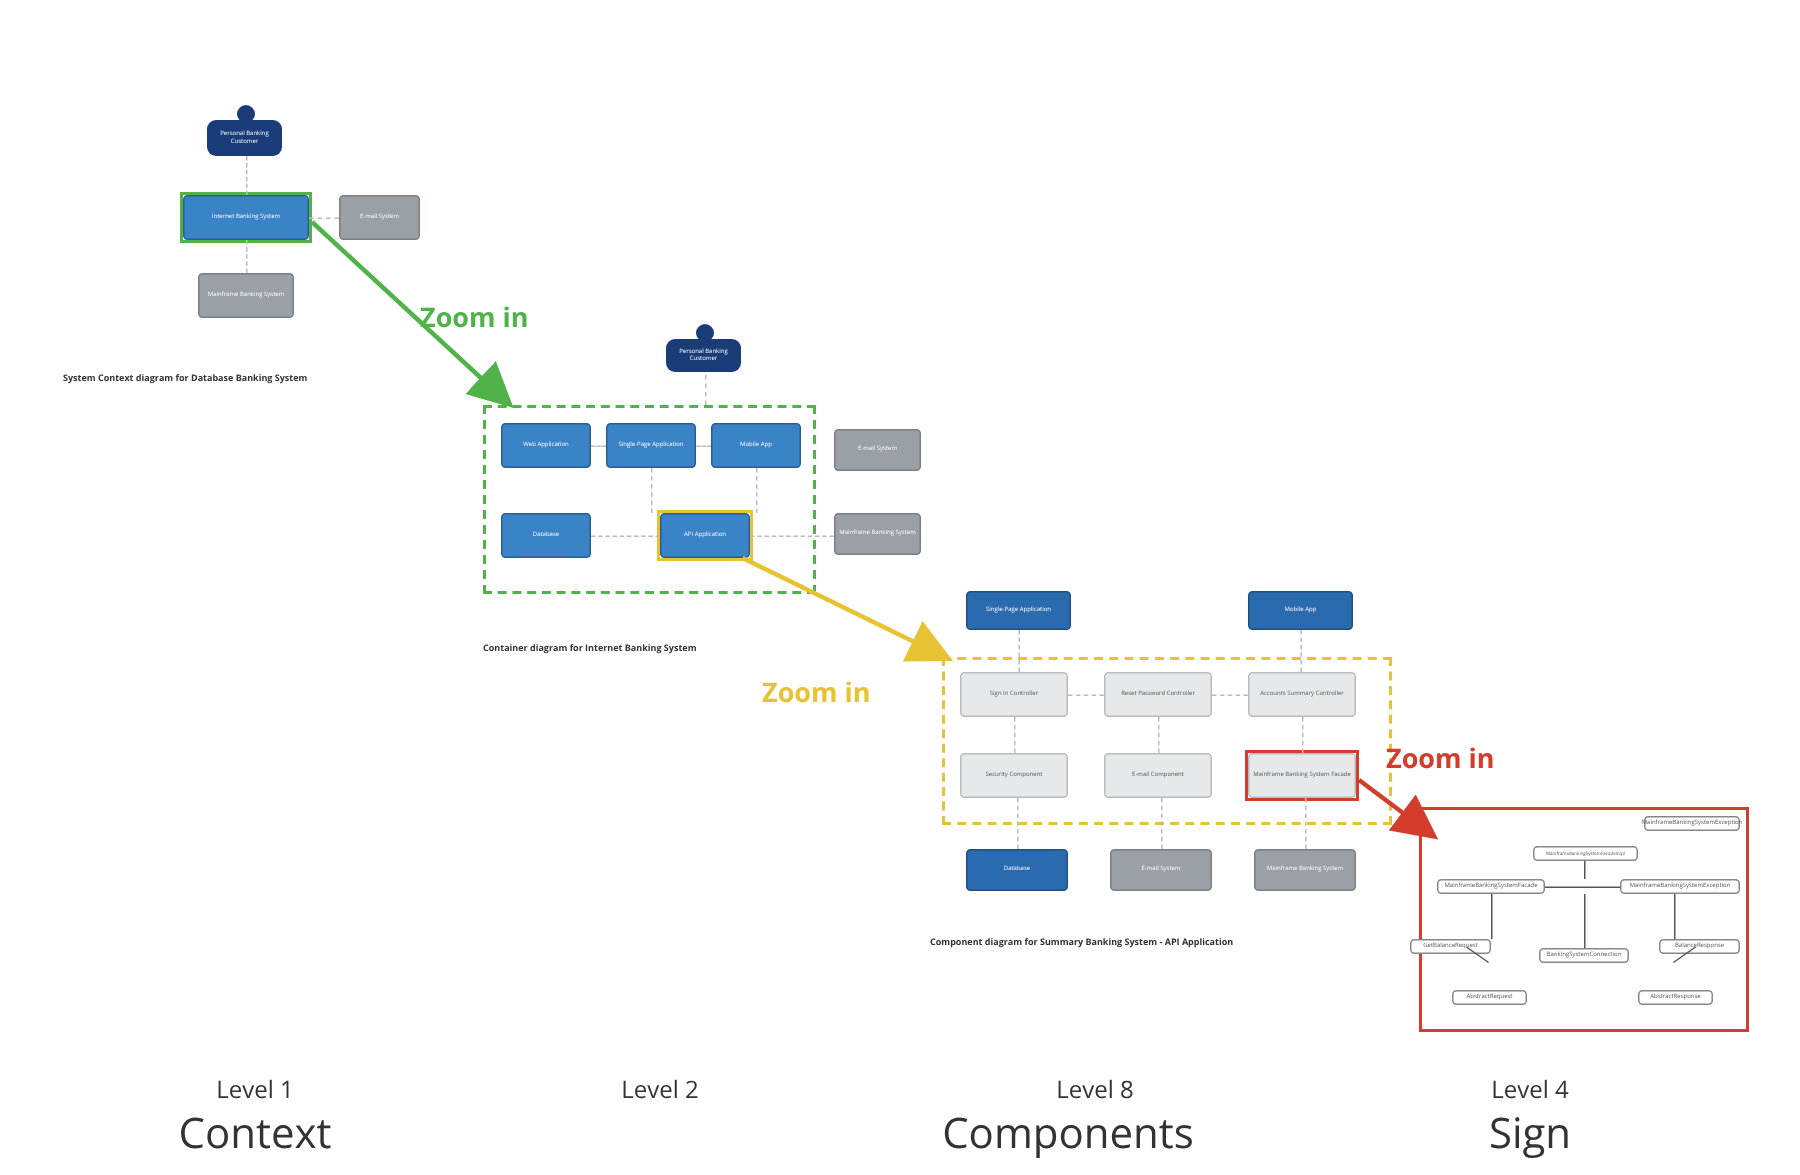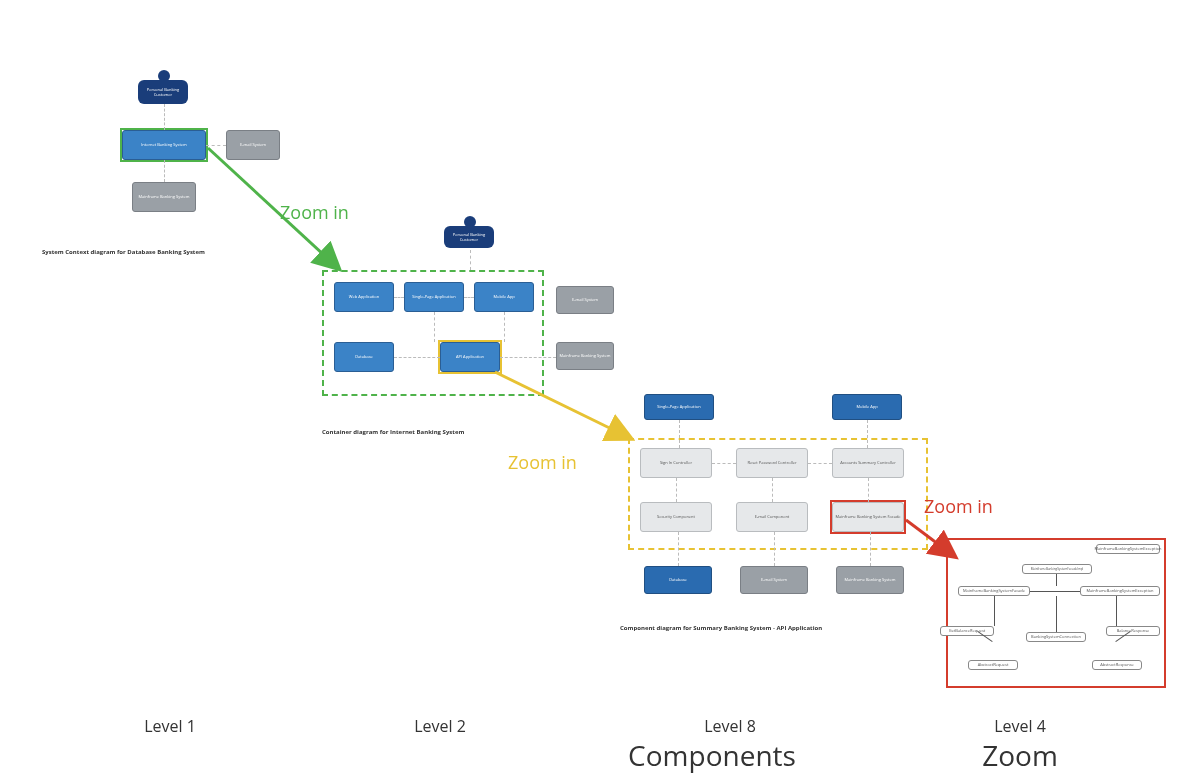--- a/index.html
+++ b/index.html
@@ -1,19 +1,19 @@
 <!DOCTYPE html>
 <html><head>
 <meta charset="utf-8">
 <style>
 html,body{margin:0;padding:0;width:1200px;height:783px;background:#fff;font-family:"Segoe UI","Open Sans","Helvetica Neue",Arial,sans-serif;color:#333;overflow:hidden}
 .stage{position:relative;width:1200px;height:783px}
 .title{position:absolute;top:48px;left:0;right:0;text-align:center;font-size:36px;font-weight:600;line-height:1.2}
 .subtitle{position:absolute;top:134px;left:0;right:0;text-align:center;font-size:14px;font-weight:400}
-.zoom{position:absolute;font-size:18px;font-weight:400}
+.zoom{position:absolute;font-size:18px;font-weight:700}
 .level-label{position:absolute;text-align:center;font-size:16px;font-weight:400;color:#333}
 .level-name{position:absolute;text-align:center;font-size:28px;font-weight:400;color:#333}
 
 .mini{position:absolute;border:1px solid #999}
 .mini .b{position:absolute;border-radius:3px;font-size:4px;color:#fff;text-align:center;display:flex;align-items:center;justify-content:center;line-height:1;box-sizing:border-box;padding:2px}
 .actor{position:absolute}
 .actor .head{position:absolute;border-radius:50%;background:#1a3d7a}
 .actor .body{position:absolute;border-radius:6px;background:#1a3d7a;color:#fff;font-size:4px;text-align:center;display:flex;align-items:center;justify-content:center}
 .blue{background:#3b83c7;border:1px solid #2a5e94}
 .darkblue{background:#2a6bb0;border:1px solid #204f82}
@@ -135,19 +135,20 @@
     <marker id="ah-r" markerWidth="10" markerHeight="10" refX="8" refY="5" orient="auto">
           <path d="M0,0 L10,5 L0,10 Z" fill="#d43c2c"></path>
         </marker>
   </defs>
   <line x1="208" y1="148" x2="338" y2="268" stroke="#4fb34a" stroke-width="3" marker-end="url(#ah-g)"></line>
   <line x1="495" y1="372" x2="630" y2="438" stroke="#e7c233" stroke-width="3" marker-end="url(#ah-y)"></line>
   <line x1="906" y1="520" x2="954" y2="556" stroke="#d43c2c" stroke-width="3" marker-end="url(#ah-r)"></line>
 </svg>
 
 <div class="level-label" style="left:90px;top:715px;width:160px">Level 1</div>
+<div class="level-name" style="left:90px;top:736px;width:160px">Context</div>
 <div class="level-label" style="left:360px;top:715px;width:160px">Level 2</div>
 <div class="level-label" style="left:630px;top:715px;width:200px">Level 8</div>
 <div class="level-name" style="left:612px;top:736px;width:200px">Components</div>
 <div class="level-label" style="left:940px;top:715px;width:160px">Level 4</div>
-<div class="level-name" style="left:940px;top:736px;width:160px">Zoom</div>
+<div class="level-name" style="left:940px;top:736px;width:160px">Sign</div>
 
 </div>
 
 </body></html>

